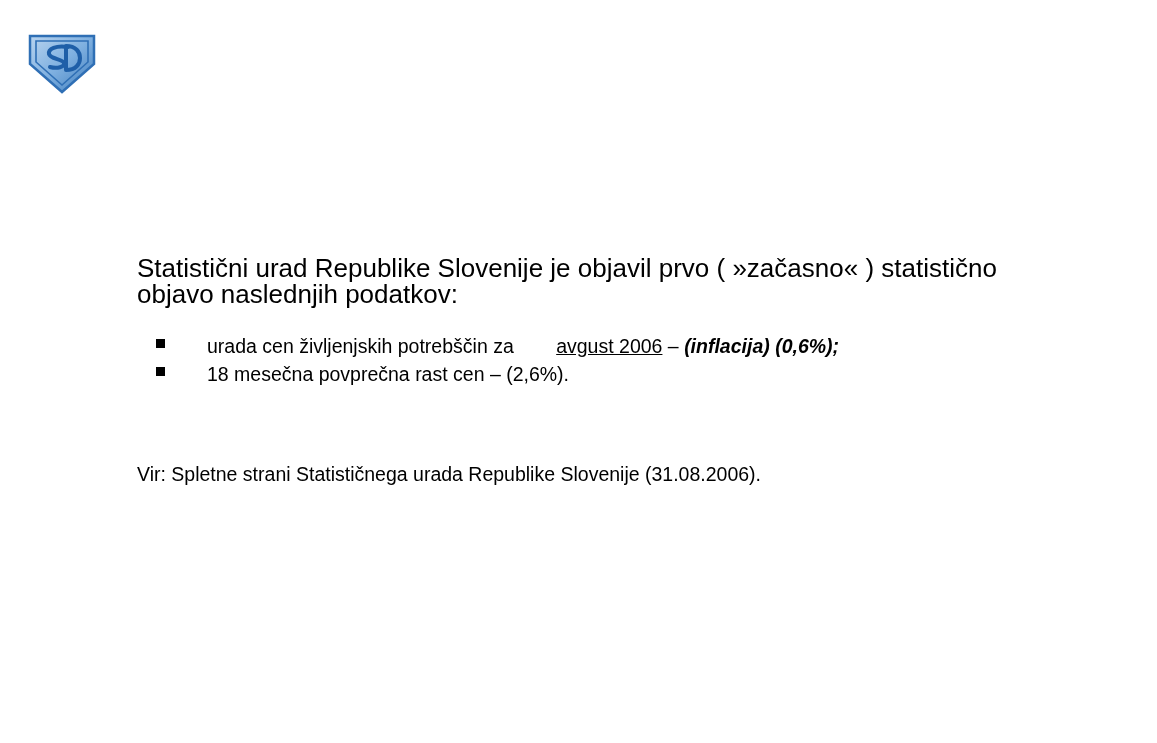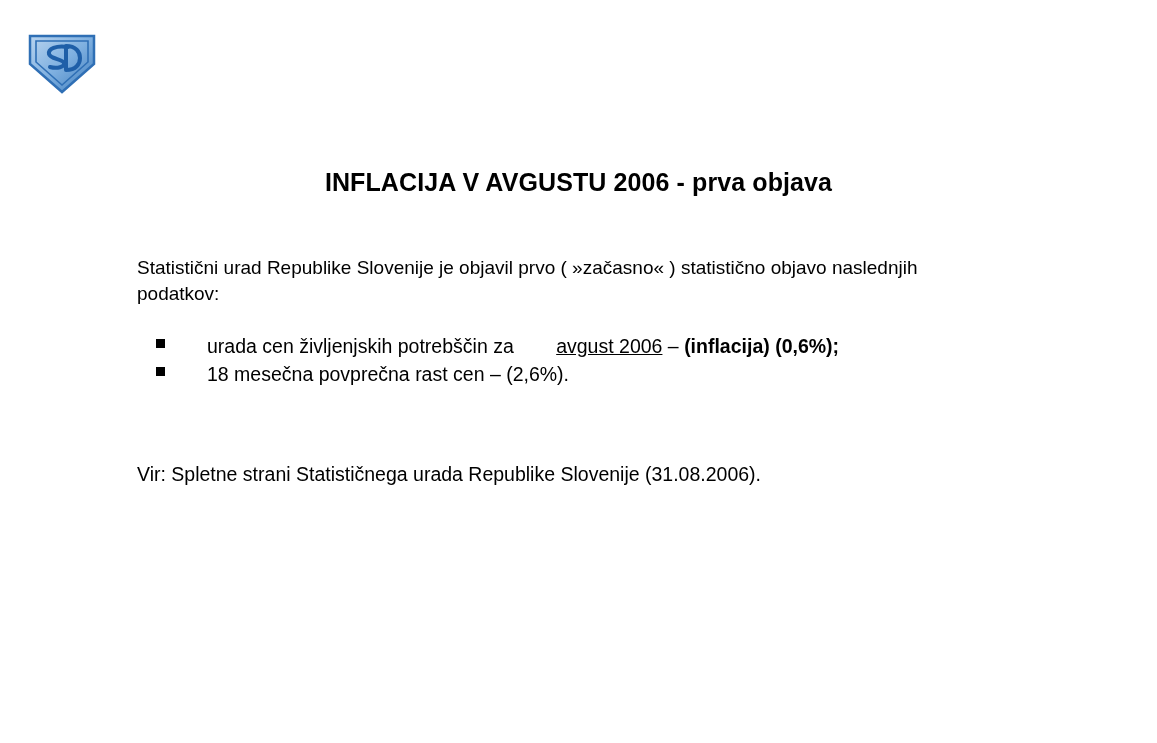--- a/index.html
+++ b/index.html
@@ -37,21 +37,21 @@
     font-size: 25px;
     font-weight: bold;
     letter-spacing: 0.1px;
     color: #000000;
   }
   .intro {
     position: absolute;
     left: 137px;
     top: 255px;
     width: 860px;
-    font-size: 19px;
+    font-size: 26px;
     line-height: 26px;
     color: #000000;
   }
   .bullets {
     position: absolute;
     left: 137px;
     top: 334px;
     width: 900px;
     font-size: 19.5px;
     line-height: 25px;
@@ -71,20 +71,21 @@
     height: 9px;
     background: #000000;
     display: inline-block;
   }
   .u {
     text-decoration: underline;
     margin-left: 37px;
   }
   .b {
     font-weight: bold;
+    font-style: italic;
   }
   .source {
     position: absolute;
     left: 137px;
     top: 444px;
     width: 900px;
     font-size: 19.5px;
     color: #000000;
     margin-top: 19px;
   }
@@ -103,21 +104,20 @@
           <stop offset="100%" stop-color="#3f7dbd"></stop>
         </linearGradient>
       </defs>
       <path d="M8 6 L72 6 L72 34 L40 62 L8 34 Z" fill="url(#g1)" stroke="#2f6fb5" stroke-width="2.5"></path>
       <path d="M14 11 L66 11 L66 32 L40 55 L14 32 Z" fill="none" stroke="#2f6fb5" stroke-width="1.6"></path>
       <path d="M46 17 C34 15, 26 19, 27 24 C28 29, 41 29, 42 33 C43 37, 35 39, 28 37" fill="none" stroke="#1f5fa8" stroke-width="4" stroke-linecap="round"></path>
       <path d="M44 16 L44 40 C54 40, 58 34, 58 28 C58 22, 54 16, 44 16 Z" fill="none" stroke="#1f5fa8" stroke-width="4" stroke-linejoin="round"></path>
     </svg>
   </div>
 
-  <div class="slide-title">INFLACIJA V AVGUSTU 2006 - prva objava</div>
 
   <div class="intro">Statistični urad Republike Slovenije je objavil prvo ( »začasno« ) statistično objavo naslednjih podatkov:</div>
 
   <div class="bullets">
 
     <div class="bullet-row">
       <span class="bullet-marker"></span>
       <span>urada cen življenjskih potrebščin za </span><span class="u">avgust 2006</span><span> – </span><span class="b">(inflacija) (0,6%);</span>
     </div>
 

